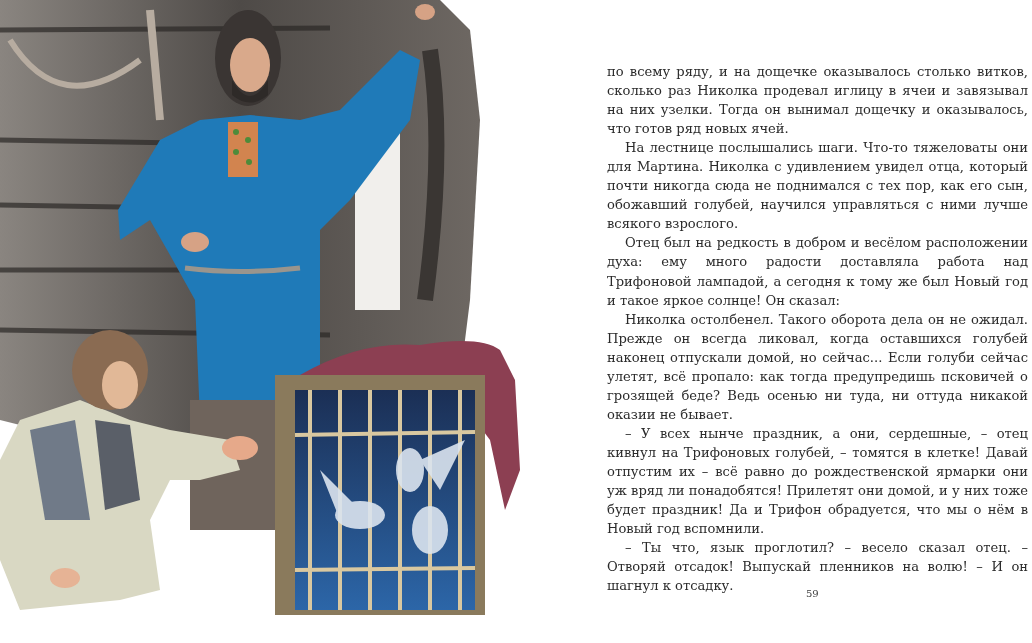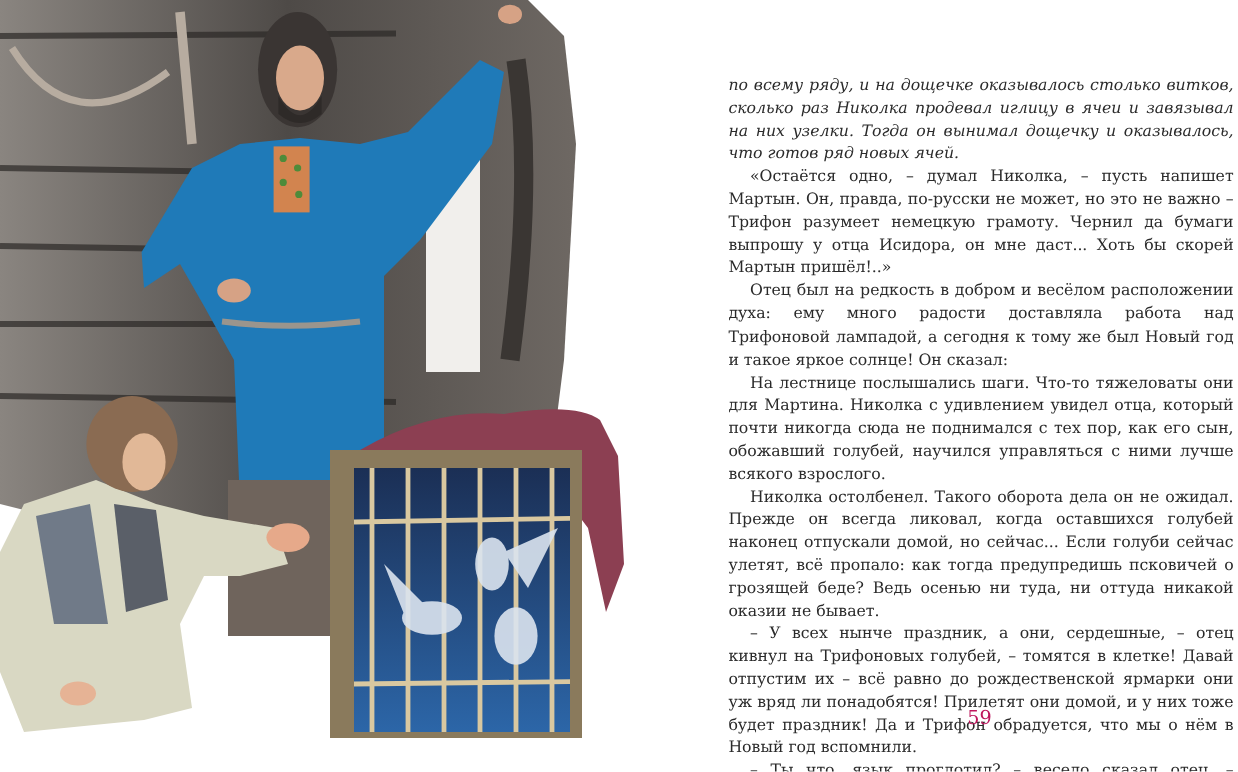--- a/index.html
+++ b/index.html
@@ -1,22 +1,22 @@
 <!DOCTYPE html>
 <html><head>
 <meta charset="utf-8">
 <style>
   html,body{margin:0;padding:0;background:#fff;}
   body{width:1032px;height:643px;position:relative;overflow:hidden;font-family:"DejaVu Serif","Liberation Serif",serif;}
   .illus{position:absolute;left:0;top:0;width:560px;height:643px;}
   .text-col{position:absolute;left:607px;top:62px;width:421px;color:#2a2a2a;font-size:13.1px;line-height:19.05px;}
   .text-col p{margin:0;text-align:justify;text-align-last:left;}
   .text-col p.ind{text-indent:18px;}
-  .text-col p.cont{text-indent:0;font-style:italic;}
-  .page-num{position:absolute;left:806px;top:588px;font-size:16px;color:#be185d;font-family:"DejaVu Serif",serif;}
+  .text-col p.cont{text-indent:0;}
+  .page-num{position:absolute;left:806px;top:588px;font-size:10px;color:#404040;font-family:"DejaVu Serif",serif;}
 </style>
 </head>
 <body>
 
 <div class="illus">
   <svg width="560" height="643" viewBox="0 0 560 643">
     <defs>
       <linearGradient id="wallg" x1="0" y1="0" x2="1" y2="0">
         <stop offset="0" stop-color="#8a8580"></stop>
         <stop offset="0.5" stop-color="#4e4a47"></stop>
@@ -94,22 +94,21 @@
       <path d="M320,470 L355,505 L340,520 Z"></path>
       <ellipse cx="410" cy="470" rx="14" ry="22"></ellipse>
       <path d="M420,460 L465,440 L440,490 Z"></path>
       <ellipse cx="430" cy="530" rx="18" ry="24"></ellipse>
     </g>
   </svg>
 </div>
 
 <div class="text-col">
   <p class="cont">по всему ряду, и на дощечке оказывалось столько витков, сколько раз Николка продевал иглицу в ячеи и завязывал на них узелки. Тогда он вынимал дощечку и оказывалось, что готов ряд новых ячей.</p>
-  <p class="ind">«Остаётся одно, – думал Николка, – пусть напишет Мартын. Он, правда, по-русски не может, но это не важно – Трифон разумеет немецкую грамоту. Чернил да бумаги выпрошу у отца Исидора, он мне даст... Хоть бы скорей Мартын пришёл!..»</p>
+  <p class="ind">На лестнице послышались шаги. Что-то тяжеловаты они для Мартина. Николка с удивлением увидел отца, который почти никогда сюда не поднимался с тех пор, как его сын, обожавший голубей, научился управляться с ними лучше всякого взрослого.</p>
   <p class="ind">Отец был на редкость в добром и весёлом расположении духа: ему много радости доставляла работа над Трифоновой лампадой, а сегодня к тому же был Новый год и такое яркое солнце! Он сказал:</p>
-  <p class="ind">На лестнице послышались шаги. Что-то тяжеловаты они для Мартина. Николка с удивлением увидел отца, который почти никогда сюда не поднимался с тех пор, как его сын, обожавший голубей, научился управляться с ними лучше всякого взрослого.</p>
   <p class="ind">Николка остолбенел. Такого оборота дела он не ожидал. Прежде он всегда ликовал, когда оставшихся голубей наконец отпускали домой, но сейчас... Если голуби сейчас улетят, всё пропало: как тогда предупредишь псковичей о грозящей беде? Ведь осенью ни туда, ни оттуда никакой оказии не бывает.</p>
   <p class="ind">– У всех нынче праздник, а они, сердешные, – отец кивнул на Трифоновых голубей, – томятся в клетке! Давай отпустим их – всё равно до рождественской ярмарки они уж вряд ли понадобятся! Прилетят они домой, и у них тоже будет праздник! Да и Трифон обрадуется, что мы о нём в Новый год вспомнили.</p>
   <p class="ind">– Ты что, язык проглотил? – весело сказал отец. – Отворяй отсадок! Выпускай пленников на волю! – И он шагнул к отсадку.</p>
 
 </div>
 
 <div class="page-num">59</div>
 
 </body></html>

